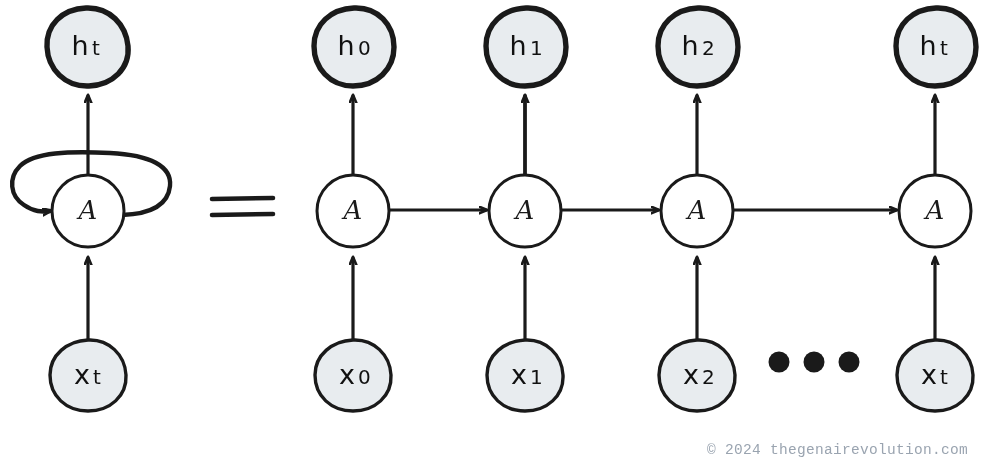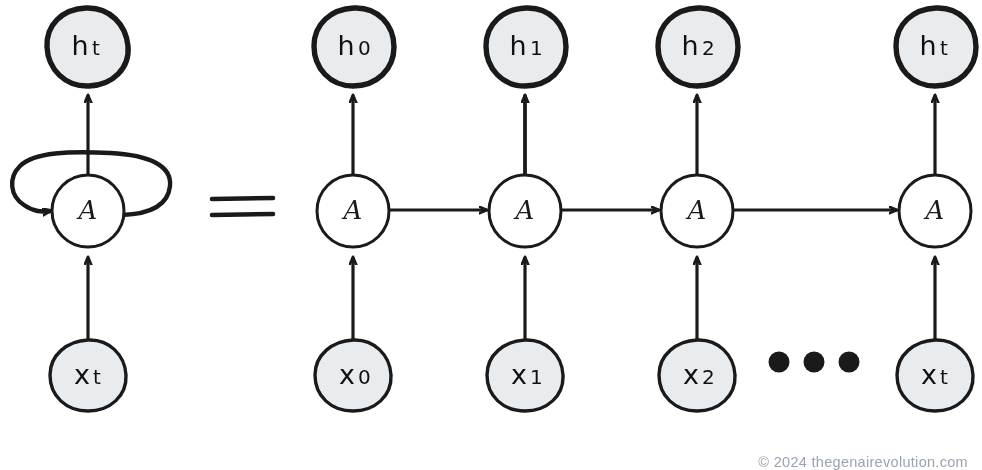--- a/index.html
+++ b/index.html
@@ -42,22 +42,22 @@
     font-family: "DejaVu Serif", serif;
     font-style: italic;
     font-size: 26px;
     fill: #1a1a1a;
     text-anchor: middle;
     dominant-baseline: middle;
   }
   .copyright-text {
     position: absolute;
     right: 14px;
-    bottom: 0;
-    font-family: Liberation Sans, sans-serif;
+    bottom: 12px;
+    font-family: Liberation Mono, monospace;
     font-size: 14.5px;
     color: #9aa4b0;
     letter-spacing: 0.3px;
     white-space: nowrap;
   }
 </style>
 </head>
 <body>
 
 <div id="canvas">

